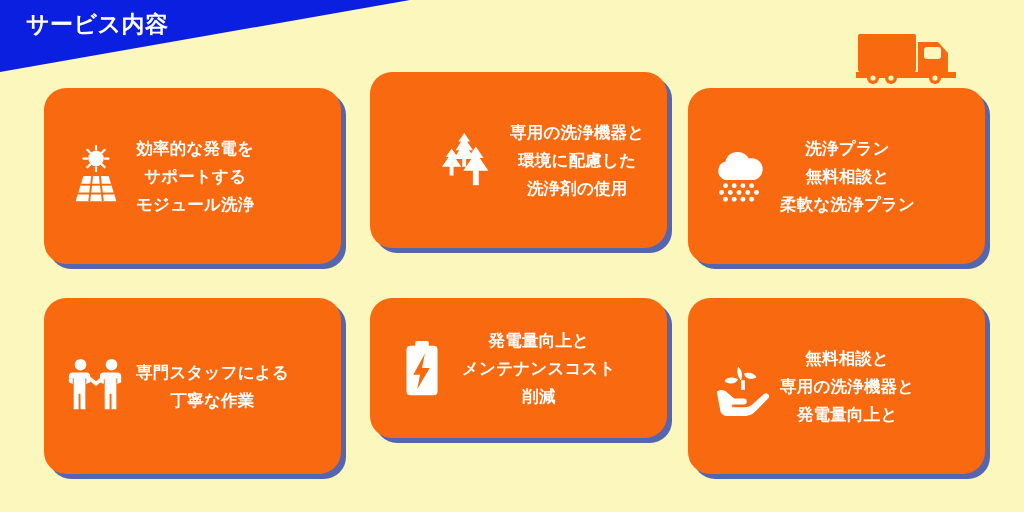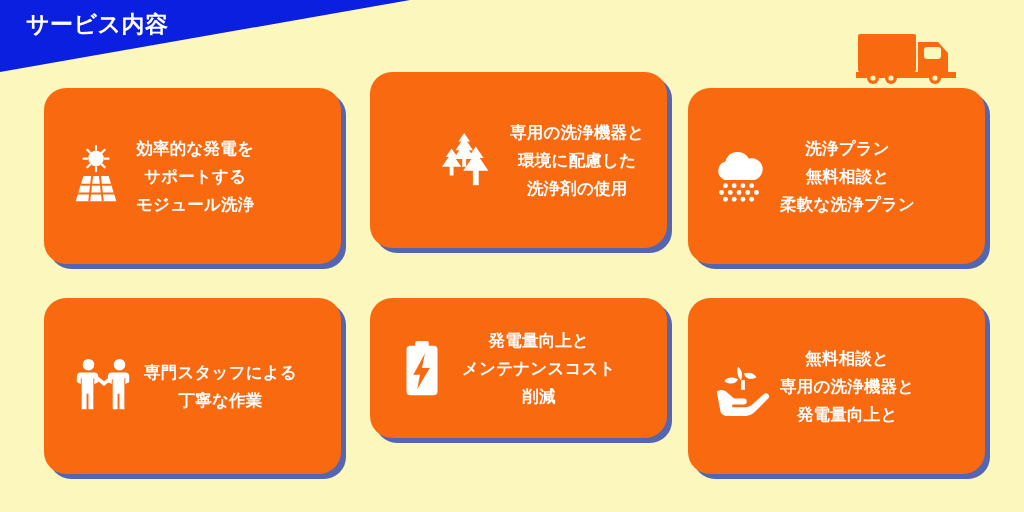--- a/index.html
+++ b/index.html
@@ -82,21 +82,21 @@
     letter-spacing: 0.2px;
     padding-right: 10px;
     text-align: center;
   }
   .card-text .line { display: block; white-space: nowrap; }
 
   
   .c0 { left: 44px;  top: 88px;  width: 297px; height: 176px; }
   .c1 { left: 370px; top: 72px;  width: 297px; height: 176px; padding-left: 48px; }
   .c2 { left: 688px; top: 88px;  width: 297px; height: 176px; }
-  .c3 { left: 44px;  top: 298px; width: 297px; height: 176px; padding-left: 8px; }
+  .c3 { left: 44px;  top: 298px; width: 297px; height: 176px; }
   .c4 { left: 370px; top: 298px; width: 297px; height: 140px; }
   .c5 { left: 688px; top: 298px; width: 297px; height: 176px; }
 </style>
 </head>
 <body>
 
 <div id="stage">
 
   <div class="banner"></div>
   <div class="banner-title">サービス内容</div>

